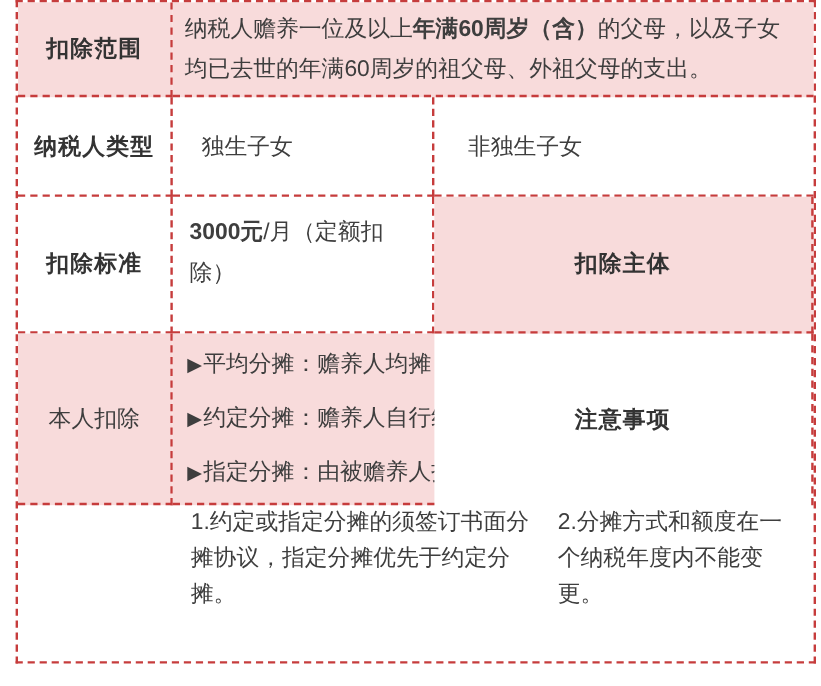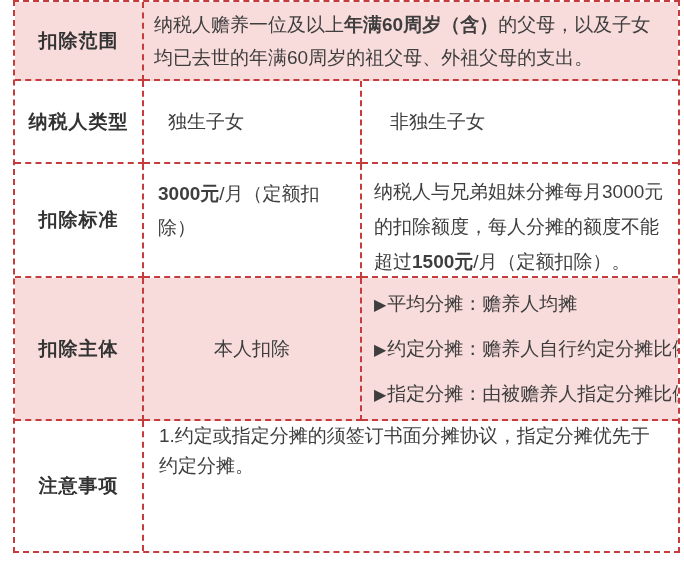--- a/index.html
+++ b/index.html
@@ -119,37 +119,35 @@
     <div class="cell pad-l28 no-r">
       <span>非独生子女</span>
     </div>
 
     <div class="cell label">
       <span>扣除标准</span>
     </div>
     <div class="cell top-align std-col2">
       <p><span class="b">3000元</span><span>/月（定额扣除）</span></p>
     </div>
-    <div class="cell top-align no-r std-col3">
-      <p><span>纳税人与兄弟姐妹分摊每月3000元的扣除额度，每人分摊的额度不能超过</span><span class="b">1500元</span><span>/月（定额扣除）。</span></p>
-    </div>
 
     <div class="cell label pink">
       <span>扣除主体</span>
     </div>
     <div class="cell pink" style="justify-content:center;">
       <span>本人扣除</span>
     </div>
     <div class="cell pink no-r subject-list">
       <div class="subject-item"><span class="bullet">▶</span><span>平均分摊：赡养人均摊</span></div>
       <div class="subject-item"><span class="bullet">▶</span><span>约定分摊：赡养人自行约定分摊比例</span></div>
       <div class="subject-item"><span class="bullet">▶</span><span>指定分摊：由被赡养人指定分摊比例</span></div>
     </div>
 
     <div class="cell label no-b">
       <span>注意事项</span>
     </div>
     <div class="cell span2 no-r no-b notes">
       <p>1.约定或指定分摊的须签订书面分摊协议，指定分摊优先于约定分摊。</p>
+      <p>2.分摊方式和额度在一个纳税年度内不能变更。</p>
     </div>
 
   </div>
 </div>
 
 </body></html>

